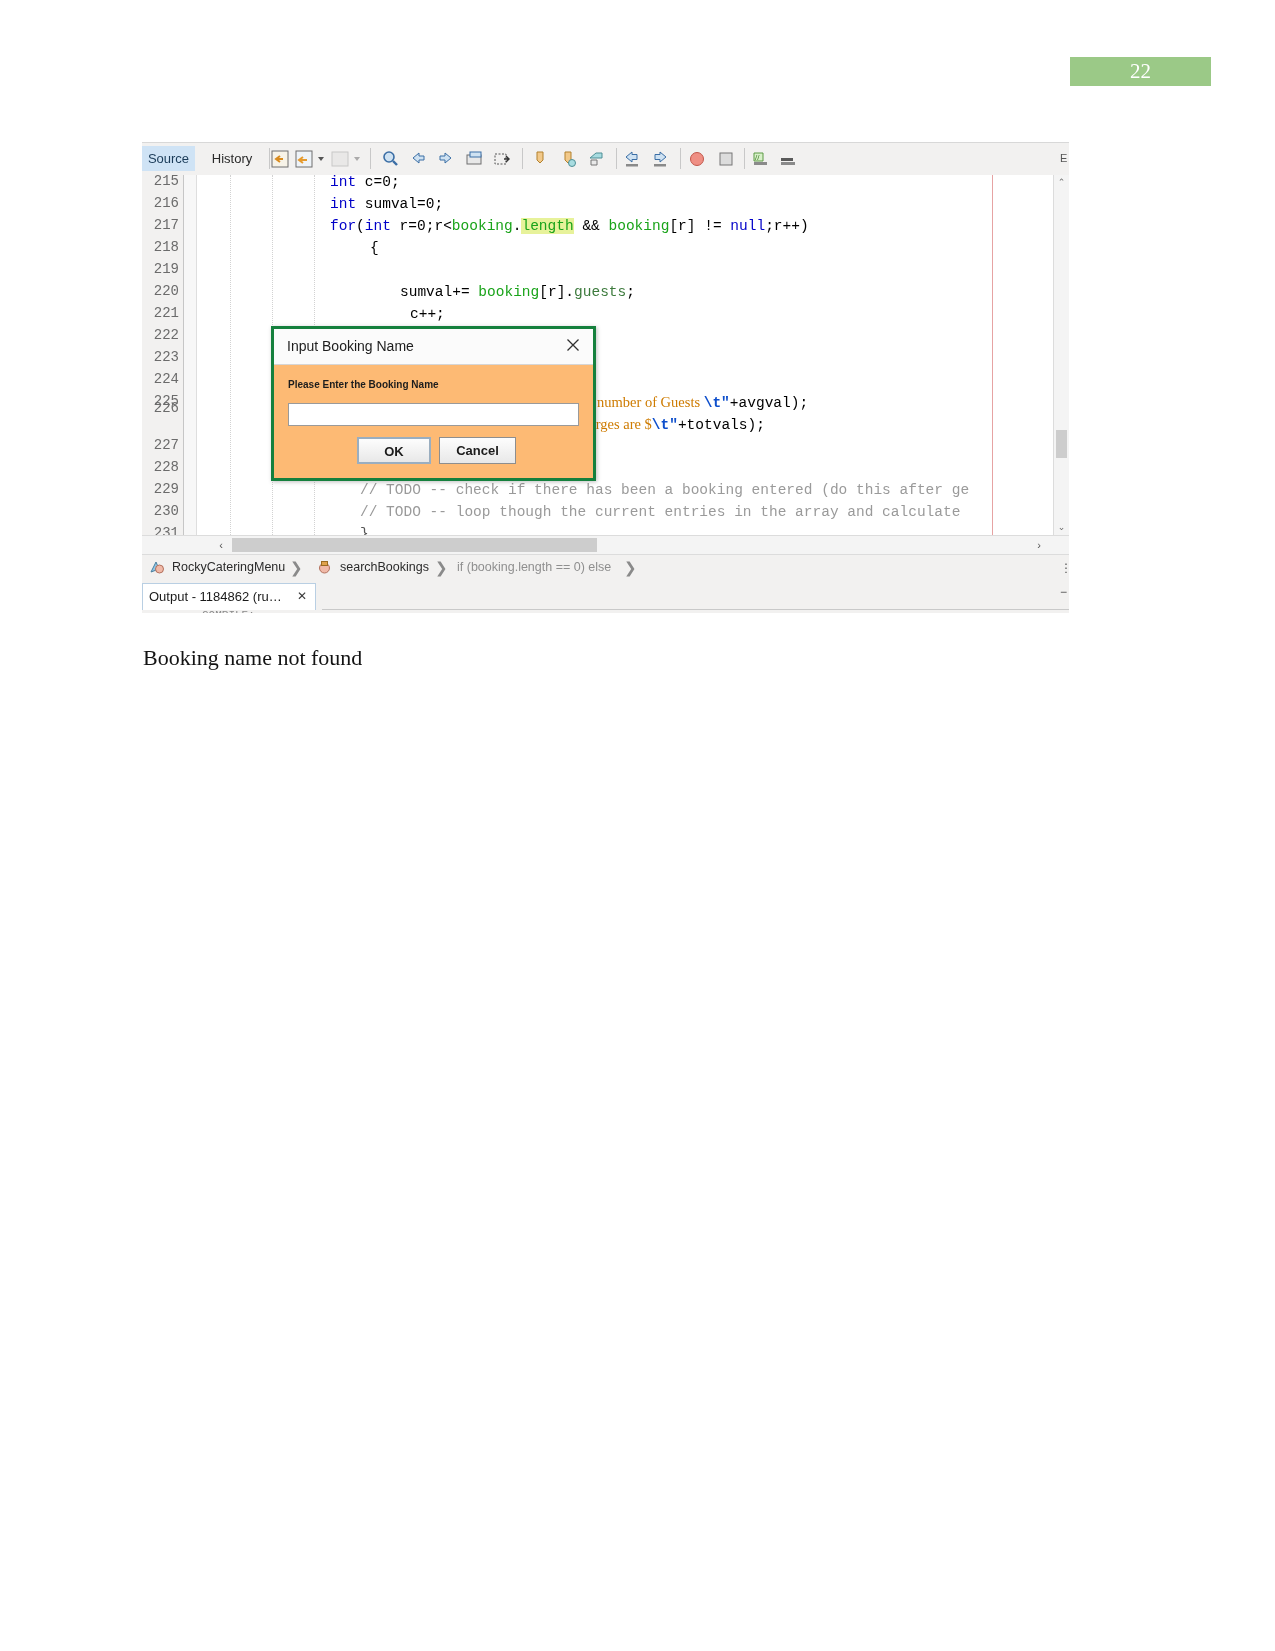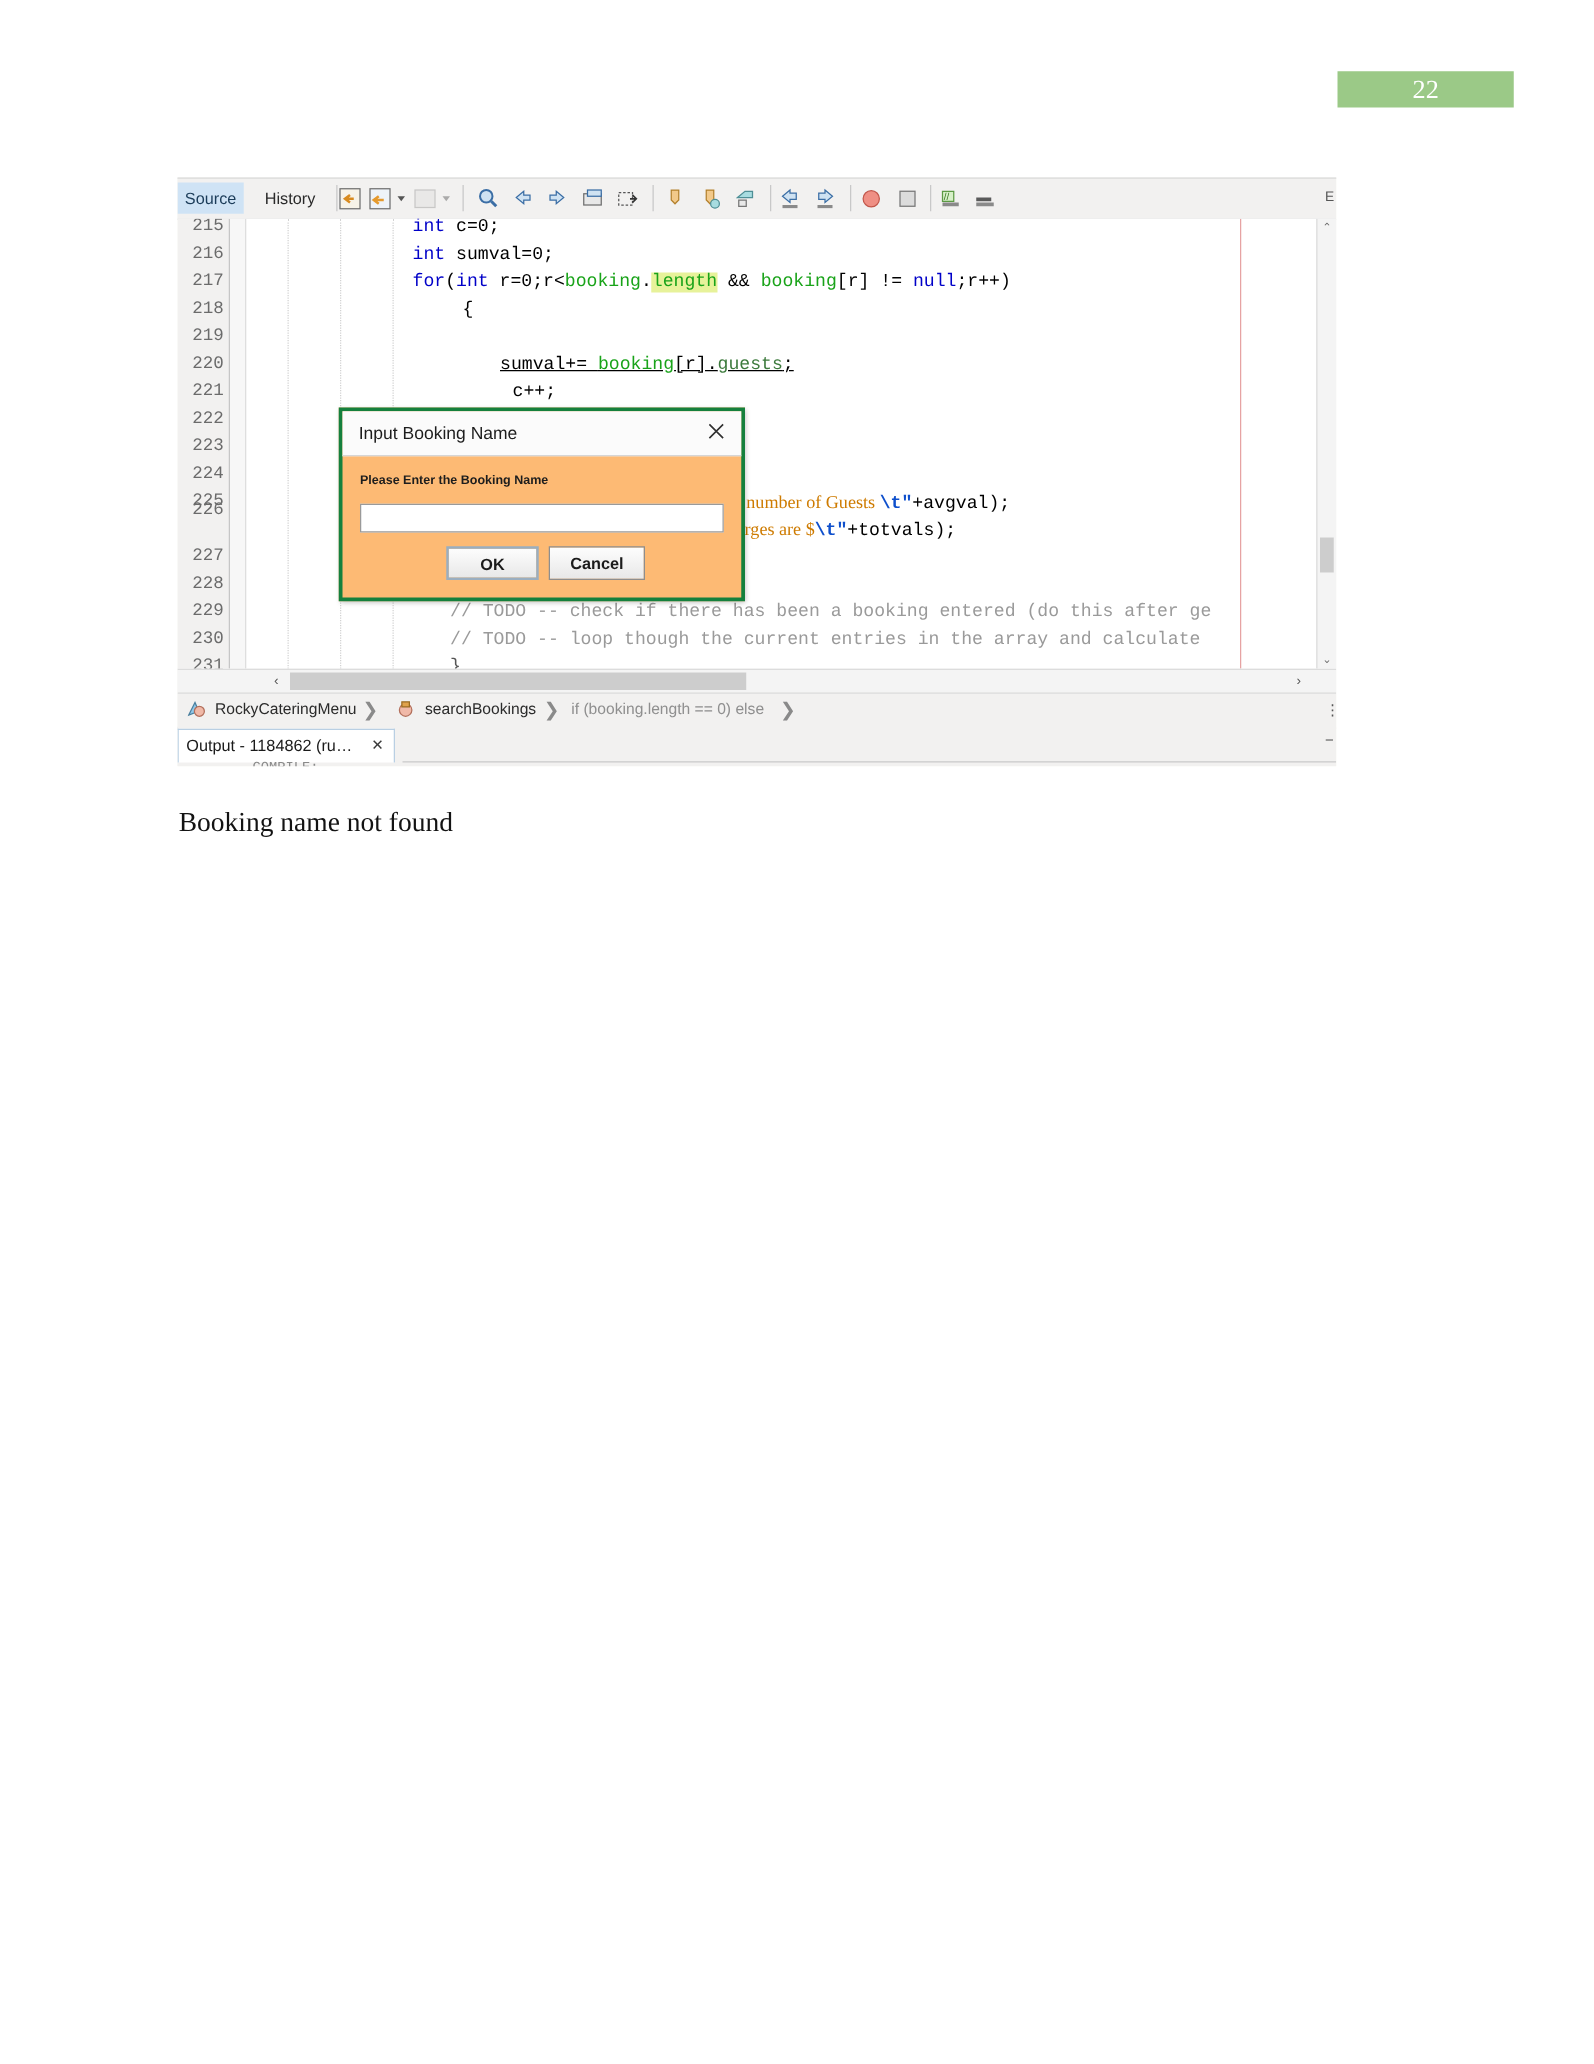--- a/index.html
+++ b/index.html
@@ -542,21 +542,21 @@
     <div class="right-margin"></div>
 
     <div class="code-line" style="top:-1px;left:188px;"><span class="kw">int</span> c=0;</div>
 
     <div class="code-line" style="top:21px;left:188px;"><span class="kw">int</span> sumval=0;</div>
 
     <div class="code-line" style="top:43px;left:188px;"><span class="kw">for</span><span>(</span><span class="kw">int</span><span> r=0;r&lt;</span><span class="id-green">booking</span><span>.</span><span class="hl">length</span><span> &amp;&amp; </span><span class="id-green">booking</span><span>[r] != </span><span class="kw">null</span><span>;r++)</span></div>
 
     <div class="code-line" style="top:65px;left:228px;">{</div>
 
-    <div class="code-line" style="top:109px;left:258px;text-decoration:underline;"><span>sumval+= </span><span class="id-green">booking</span><span>[r].</span><span class="fld">guests</span><span>;</span></div>
+    <div class="code-line" style="top:109px;left:258px;"><span>sumval+= </span><span class="id-green">booking</span><span>[r].</span><span class="fld">guests</span><span>;</span></div>
 
     <div class="code-line" style="top:131px;left:268px;">c++;</div>
 
     <div class="code-line" style="top:219px;left:455px;"><span class="str">number of Guests </span><span class="esc">\t"</span><span>+avgval);</span></div>
 
     <div class="code-line" style="top:241px;left:440px;"><span class="str">harges are $</span><span class="esc">\t"</span><span>+totvals);</span></div>
 
     <div class="code-line cmt" style="top:307px;left:218px;">// TODO -- check if there has been a booking entered (do this after ge</div>
     <div class="code-line cmt" style="top:329px;left:218px;">// TODO -- loop though the current entries in the array and calculate</div>
     <div class="code-line" style="top:351px;left:218px;color:#555;">}</div>

